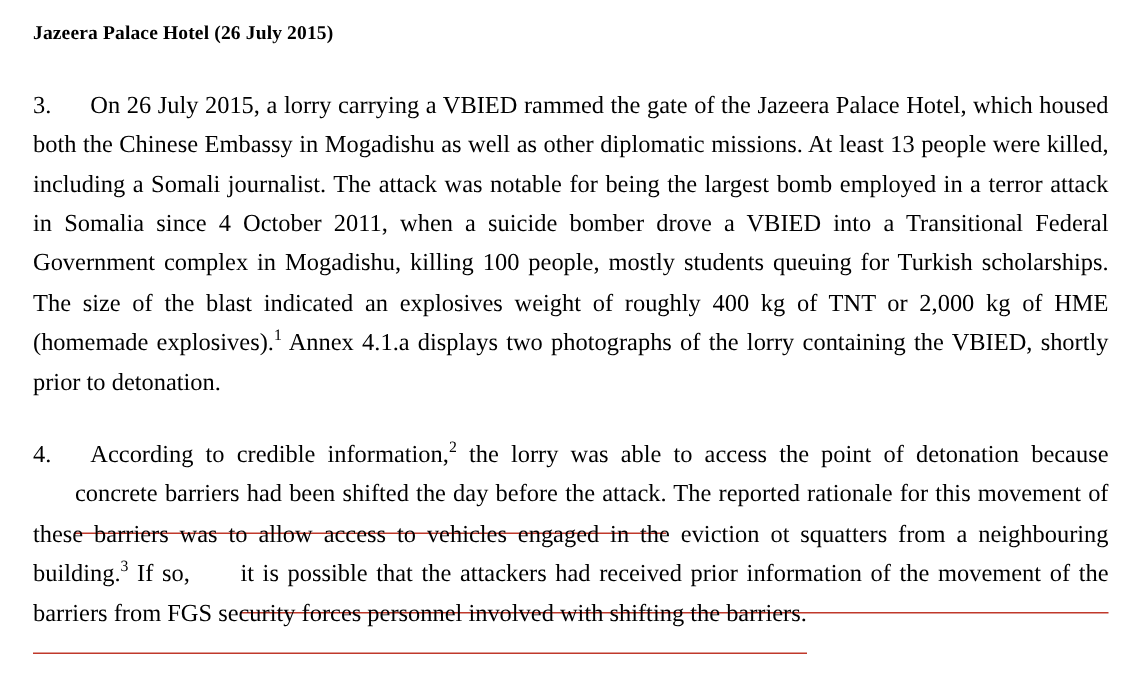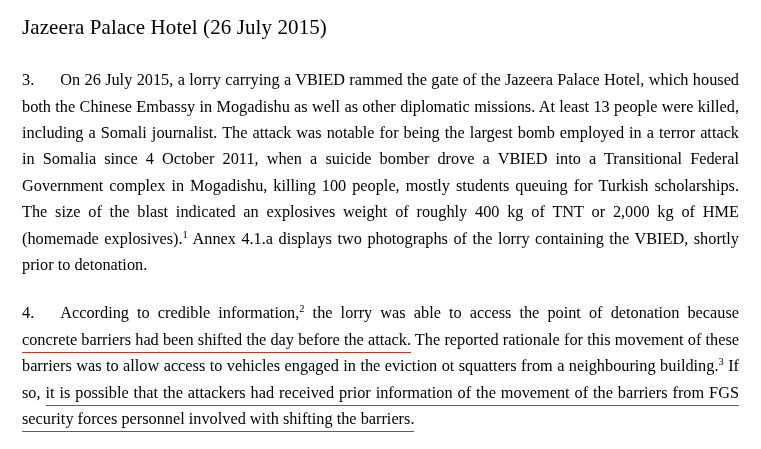--- a/index.html
+++ b/index.html
@@ -15,22 +15,22 @@
     overflow: hidden;
   }
   .page {
     position: relative;
     width: 761px;
     height: 449px;
     box-sizing: border-box;
     padding: 14px 22px 0 22px;
   }
   .doc-title {
-    font-size: 21px;
-    font-weight: normal;
+    font-size: 13px;
+    font-weight: bold;
     letter-spacing: 0.1px;
     margin: 0 0 0 0;
     line-height: 1.3;
   }
   .para {
     font-size: 16.3px;
     line-height: 1.62;
     text-align: justify;
     text-justify: inter-word;
     margin: 0;
@@ -49,21 +49,22 @@
     display: inline-block;
     width: 26px;
   }
   sup {
     font-size: 10.5px;
     vertical-align: super;
     line-height: 0;
   }
   .u-red {
     border-bottom: 1px solid #c0392b;
-    padding-bottom: 3px;
+    padding-bottom: 17px;
+    margin-left: 28px;
   }
 </style>
 </head>
 <body>
 
 <div class="page">
 
   <h1 class="doc-title">Jazeera Palace Hotel (26 July 2015)</h1>
 
   <p class="para para-1">

